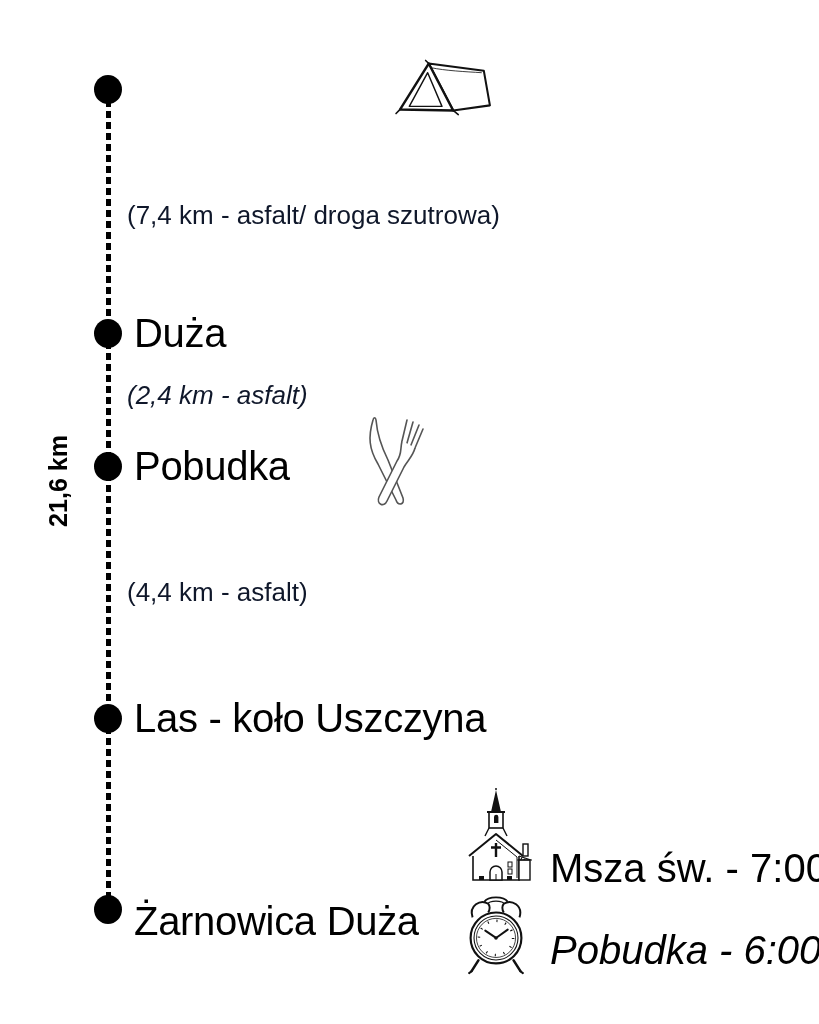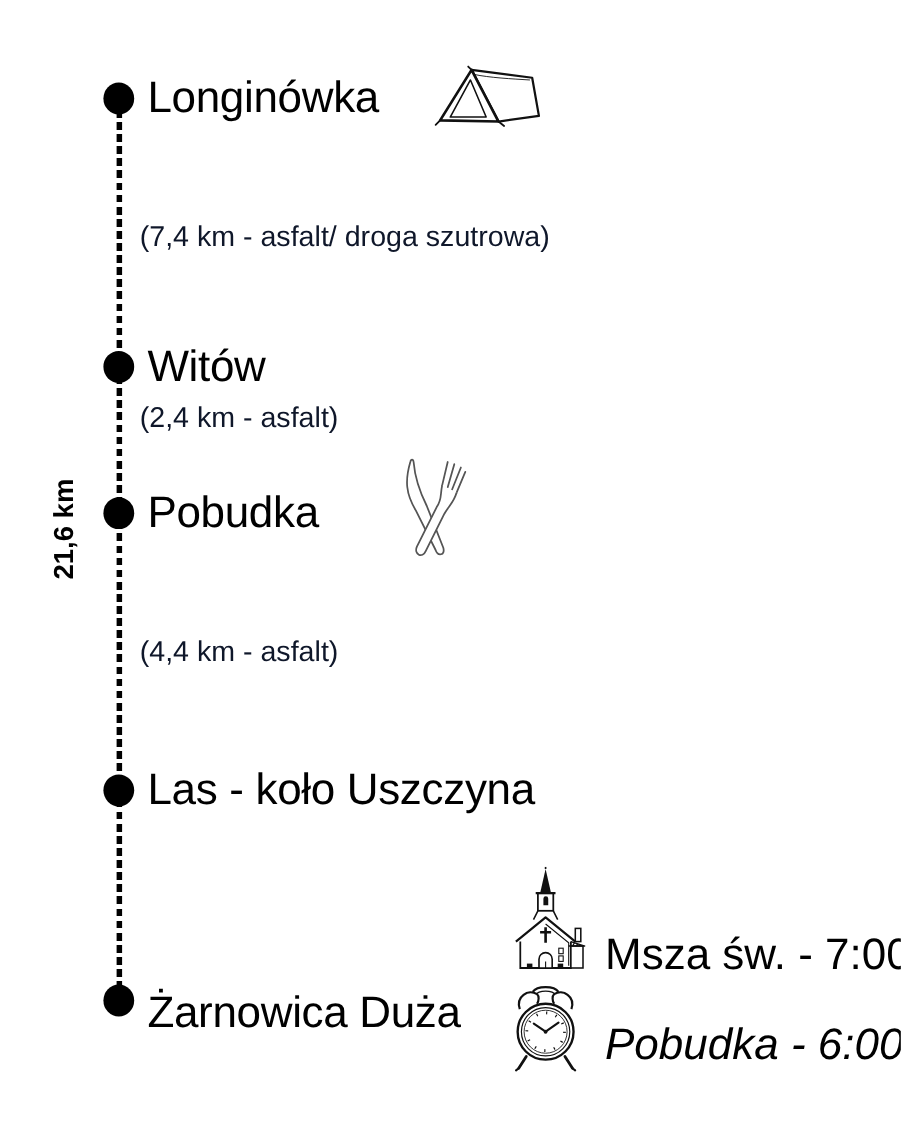--- a/index.html
+++ b/index.html
@@ -55,21 +55,21 @@
 
   .segment-label {
     position: absolute;
     left: 127px;
     font-size: 26px;
     line-height: 32px;
     white-space: nowrap;
     color: #0f172a;
   }
   .segment-label-1 { top: 199px; }
-  .segment-label-2 { top: 363px; }
+  .segment-label-2 { top: 379px; font-style: italic; }
   .segment-label-3 { top: 576px; }
   .segment-label-4 { top: 794px; }
 
   .total-distance {
     position: absolute;
     left: -3px;
     top: 467px;
     width: 122px;
     height: 28px;
     display: flex;
@@ -108,22 +108,21 @@
   <div class="route-line"></div>
 
   <div class="total-distance">21,6 km</div>
 
   <div class="stop-dot dot-1"></div>
   <div class="stop-dot dot-2"></div>
   <div class="stop-dot dot-3"></div>
   <div class="stop-dot dot-4"></div>
   <div class="stop-dot dot-5"></div>
 
-  <div class="stop-label stop-label-1">Longinówka</div>
-  <div class="stop-label stop-label-2">Witów</div>
+  <div class="stop-label stop-label-2">Duża</div>
   <div class="stop-label stop-label-3">Pobudka</div>
   <div class="stop-label stop-label-4">Las - koło Uszczyna</div>
   <div class="stop-label stop-label-5">Żarnowica Duża</div>
 
   <div class="segment-label segment-label-1">(7,4 km - asfalt/ droga szutrowa)</div>
   <div class="segment-label segment-label-2">(2,4 km - asfalt)</div>
   <div class="segment-label segment-label-3">(4,4 km - asfalt)</div>
 
   <div class="icon-box tent-box">
     <svg viewBox="0 0 98 58" xmlns="http://www.w3.org/2000/svg">

